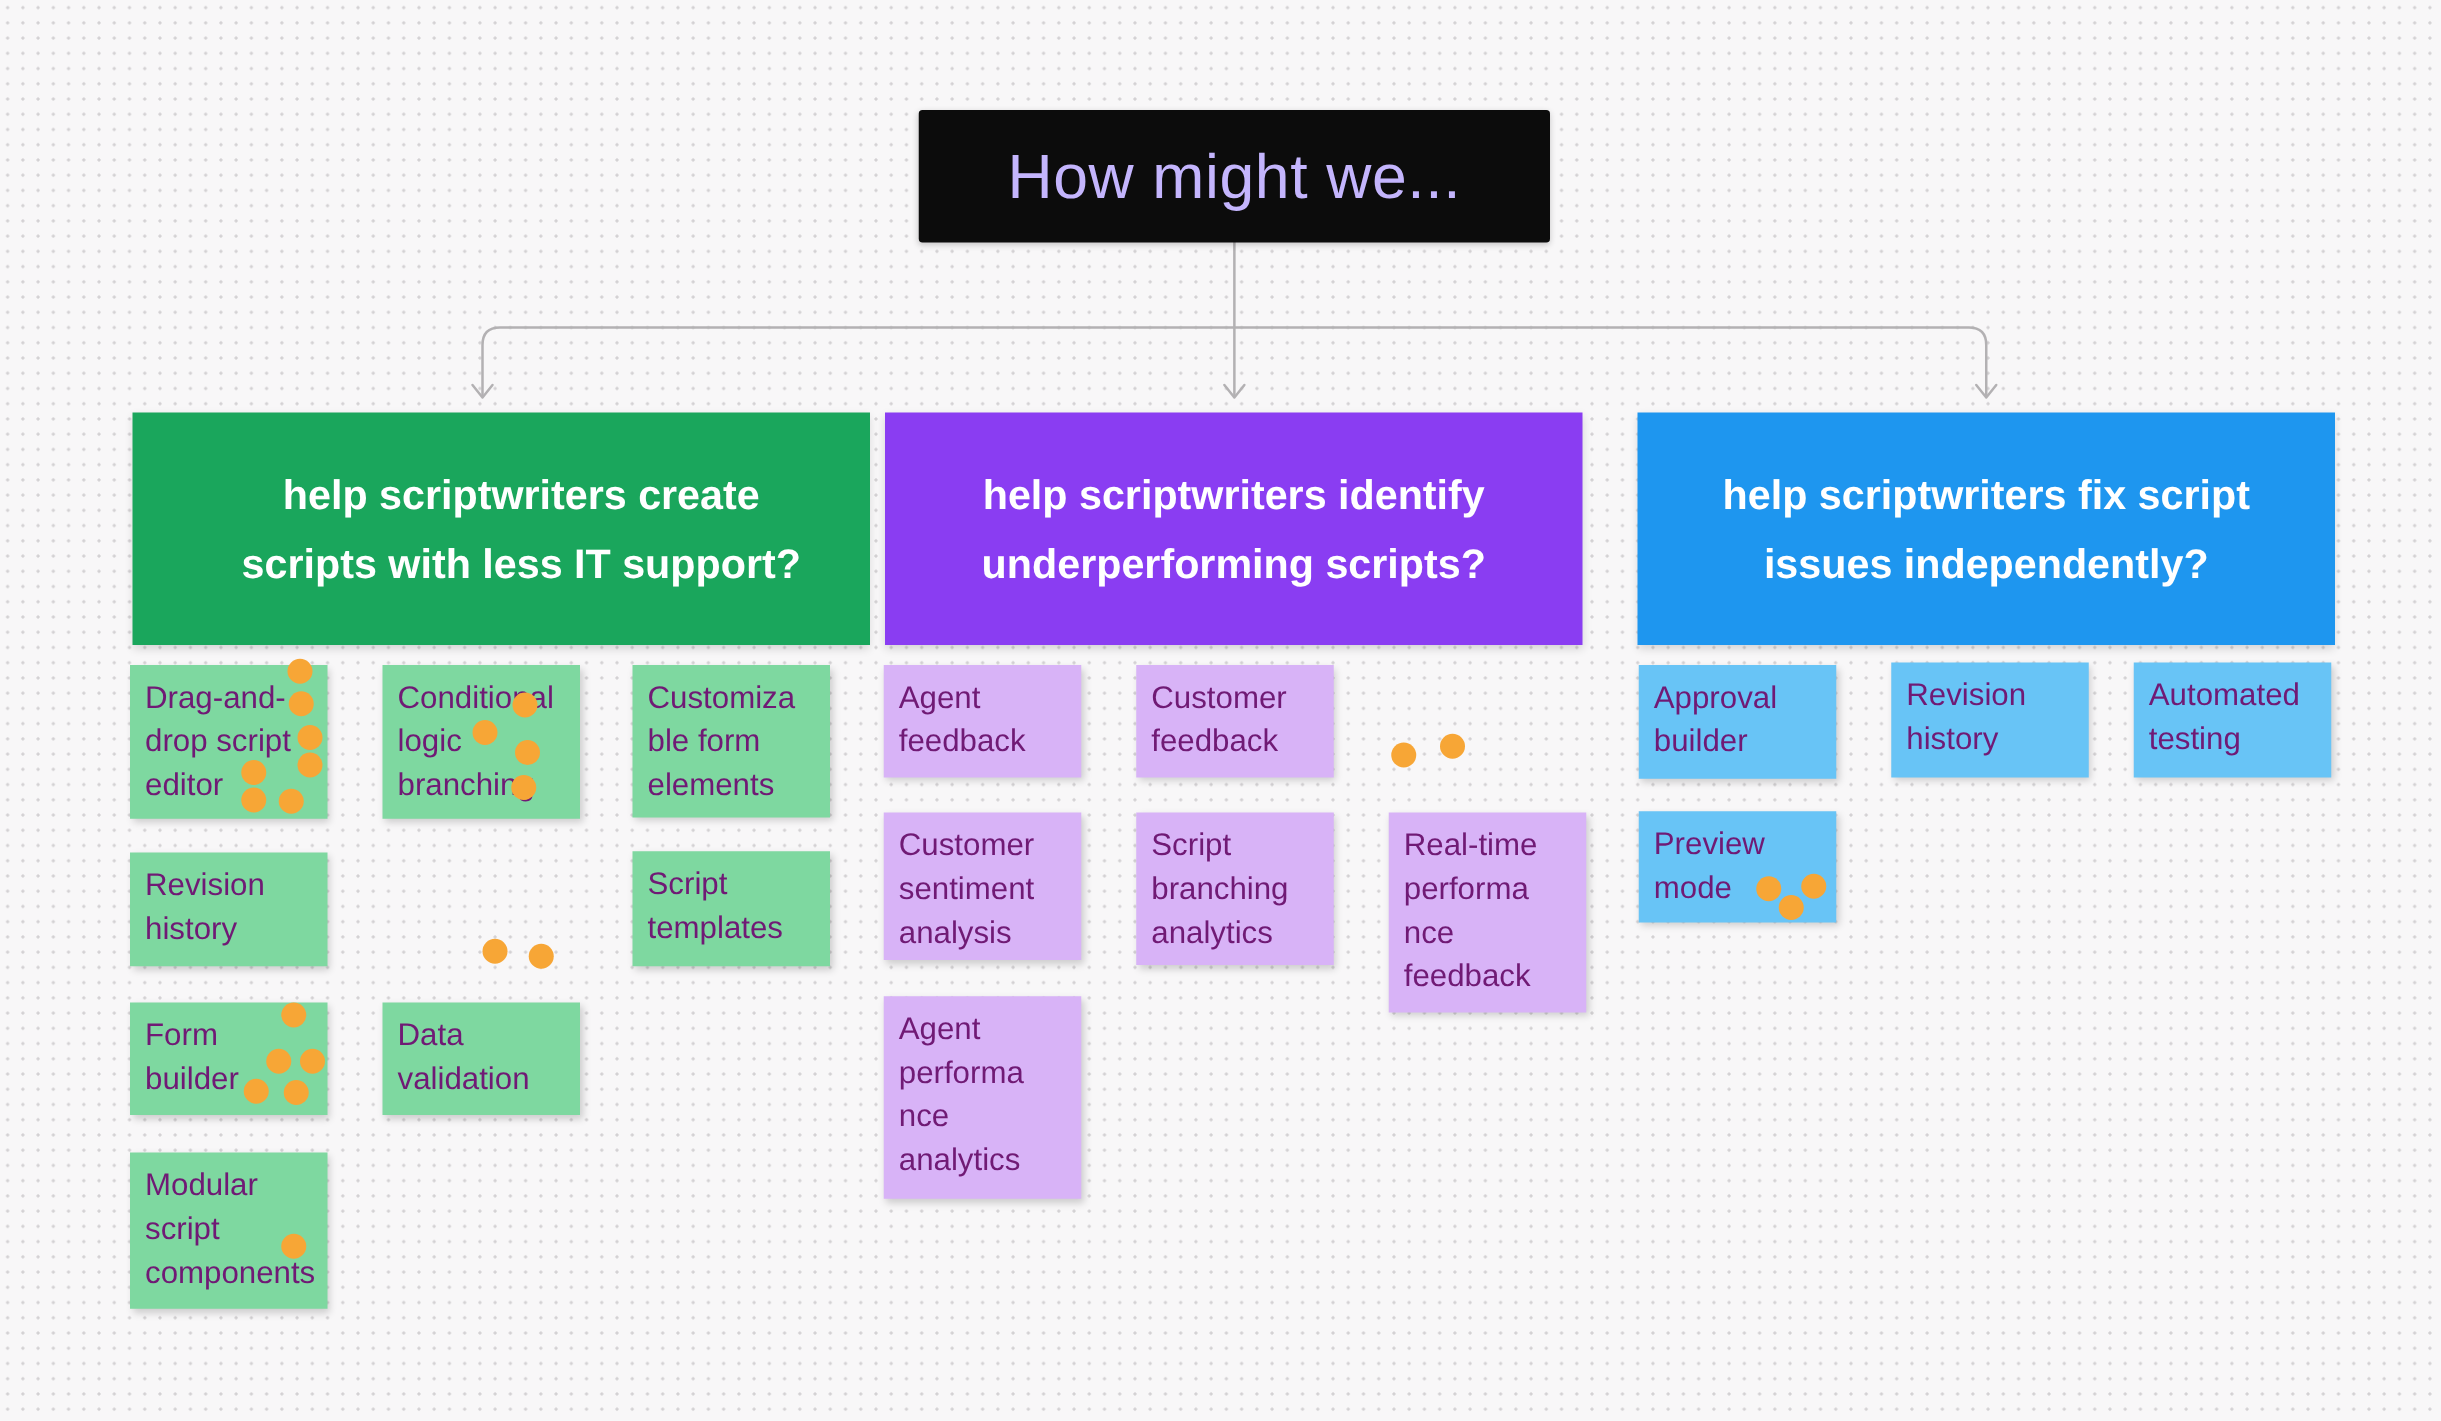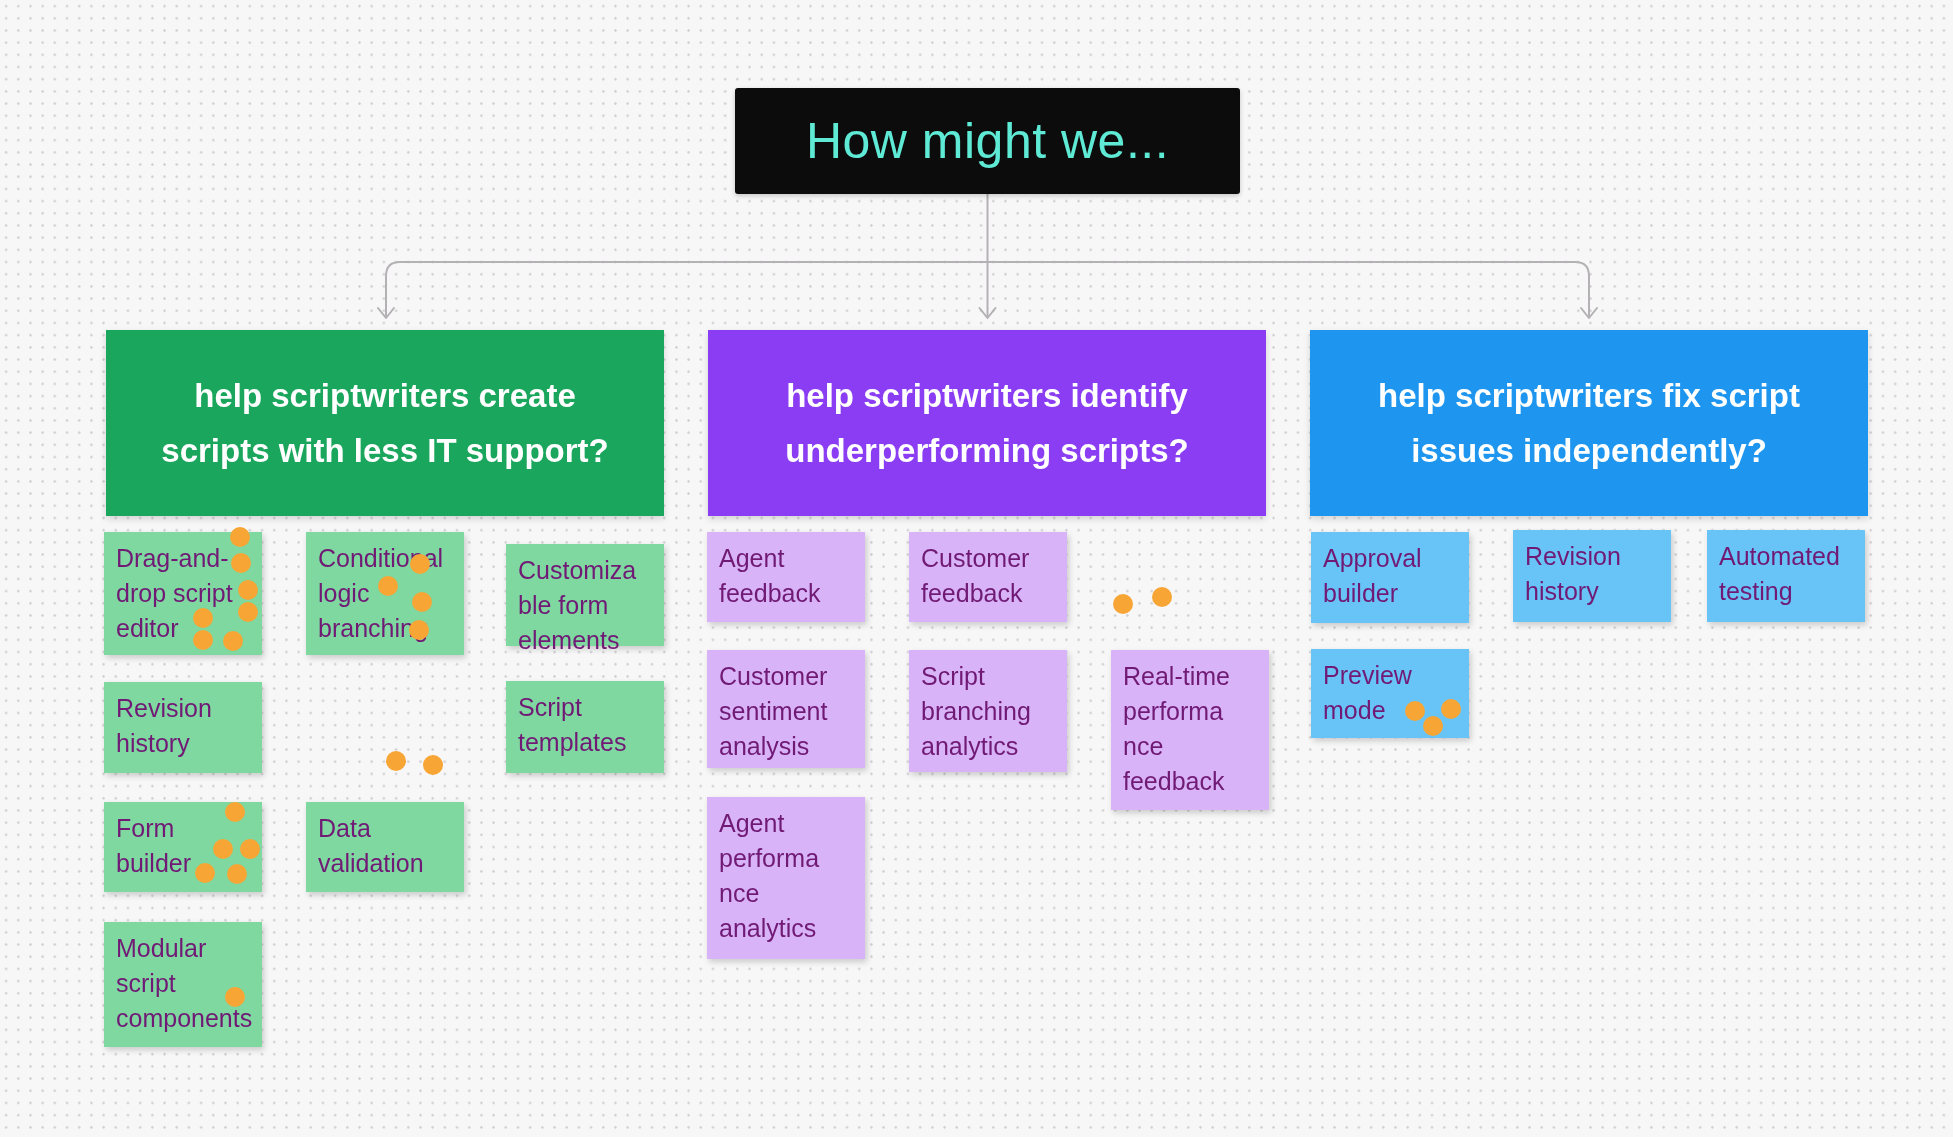--- a/index.html
+++ b/index.html
@@ -9,21 +9,21 @@
     width:1953px;height:1137px;
     background-color:#f8f7f8;
     background-image:radial-gradient(circle, rgba(125,120,125,0.30) 1.05px, transparent 1.45px);
     background-size:12.2px 12.2px;
     overflow:hidden;
   }
   .connectors{position:absolute;left:0;top:0;}
   .connectors path{stroke:#b3b1b3;stroke-width:2;fill:none;stroke-linecap:round;stroke-linejoin:round;}
   .title-box{
     position:absolute;left:735px;top:88px;width:505px;height:106px;
-    background:#0c0c0c;color:#5eead4;border-radius:3px;
+    background:#0c0c0c;color:#c4b5fd;border-radius:3px;
     display:flex;align-items:center;justify-content:center;
     font-size:50px;font-weight:500;letter-spacing:0.5px;
     box-shadow:0 2px 5px rgba(0,0,0,0.20);
   }
   .header-box{
     position:absolute;top:330px;width:558px;height:186px;
     color:#ffffff;font-weight:bold;font-size:33px;line-height:55px;
     display:flex;align-items:center;justify-content:center;text-align:center;
     white-space:pre-line;
     box-shadow:0 3px 7px rgba(0,0,0,0.14);
@@ -46,34 +46,34 @@
   <svg class="connectors" width="1953" height="1137">
     <path d="M987.5,194 L987.5,316"></path>
     <path d="M386,316 L386,276 Q386,262 400,262 L1575,262 Q1589,262 1589,276 L1589,316"></path>
     <path d="M378,308 L386,318 L394,308"></path>
     <path d="M979.5,308 L987.5,318 L995.5,308"></path>
     <path d="M1581,308 L1589,318 L1597,308"></path>
   </svg>
 
   <div class="title-box" style="background-color: rgb(12, 12, 12);">How might we...</div>
 
-  <div class="header-box" style="left: 106px; background-color: rgb(26, 166, 92);">help scriptwriters create
+  <div class="header-box" style="left: 106px; background-color: rgb(26, 166, 92); padding-left: 32px;">help scriptwriters create
 scripts with less IT support?</div>
   <div class="header-box" style="left: 1310px; background-color: rgb(30, 150, 239);">help scriptwriters fix script
 issues independently?</div>
   <div class="header-box" style="left: 708px; background-color: rgb(138, 61, 242);">help scriptwriters identify
 underperforming scripts?</div>
 
   <div class="note" style="left: 104px; top: 532px; height: 123px; background-color: rgb(126, 216, 160);">Drag-and-
 drop script
 editor</div>
   <div class="note" style="left: 306px; top: 532px; height: 123px; background-color: rgb(126, 216, 160);">Conditional
 logic
 branching</div>
-  <div class="note" style="left: 506px; top: 532px; height: 102px; background-color: rgb(126, 216, 160); margin-top: 12px;">Customiza
+  <div class="note" style="left: 506px; top: 532px; height: 122px; background-color: rgb(126, 216, 160);">Customiza
 ble form
 elements</div>
   <div class="note" style="left: 104px; top: 682px; height: 91px; background-color: rgb(126, 216, 160);">Revision
 history</div>
   <div class="note" style="left: 506px; top: 681px; height: 92px; background-color: rgb(126, 216, 160);">Script
 templates</div>
   <div class="note" style="left: 104px; top: 802px; height: 90px; background-color: rgb(126, 216, 160);">Form
 builder</div>
   <div class="note" style="left: 104px; top: 922px; height: 125px; background-color: rgb(126, 216, 160);">Modular
 script

